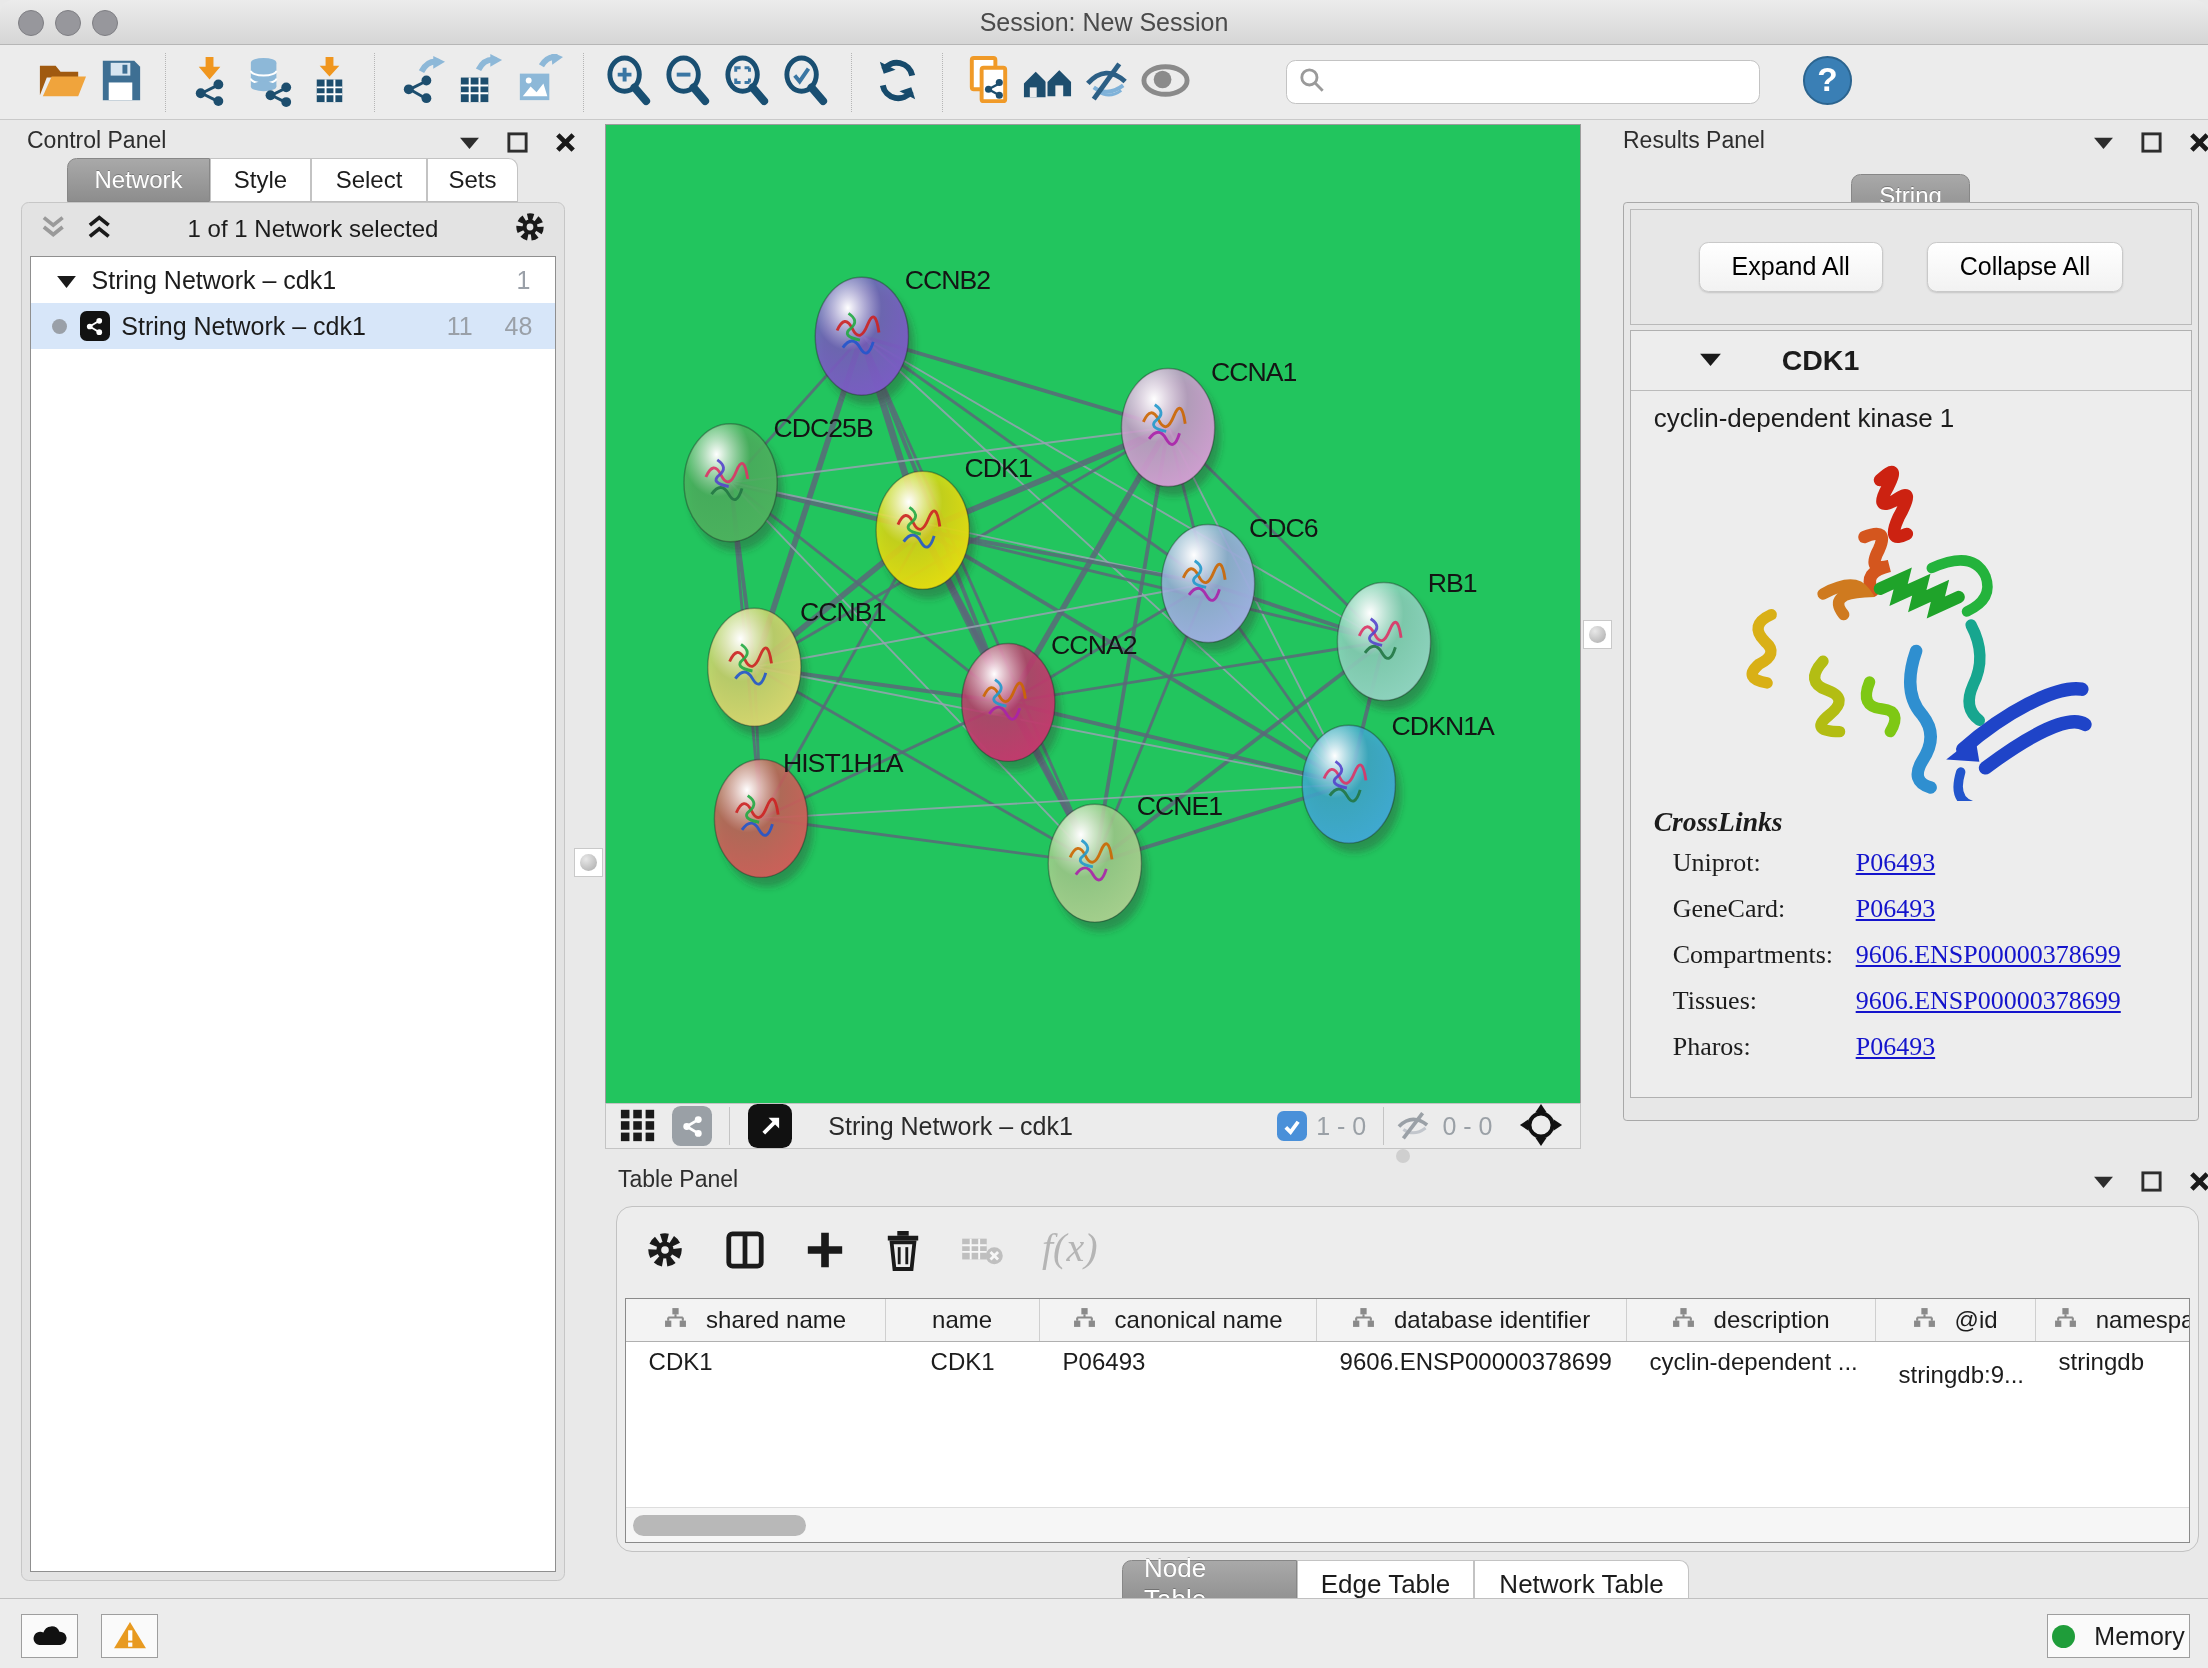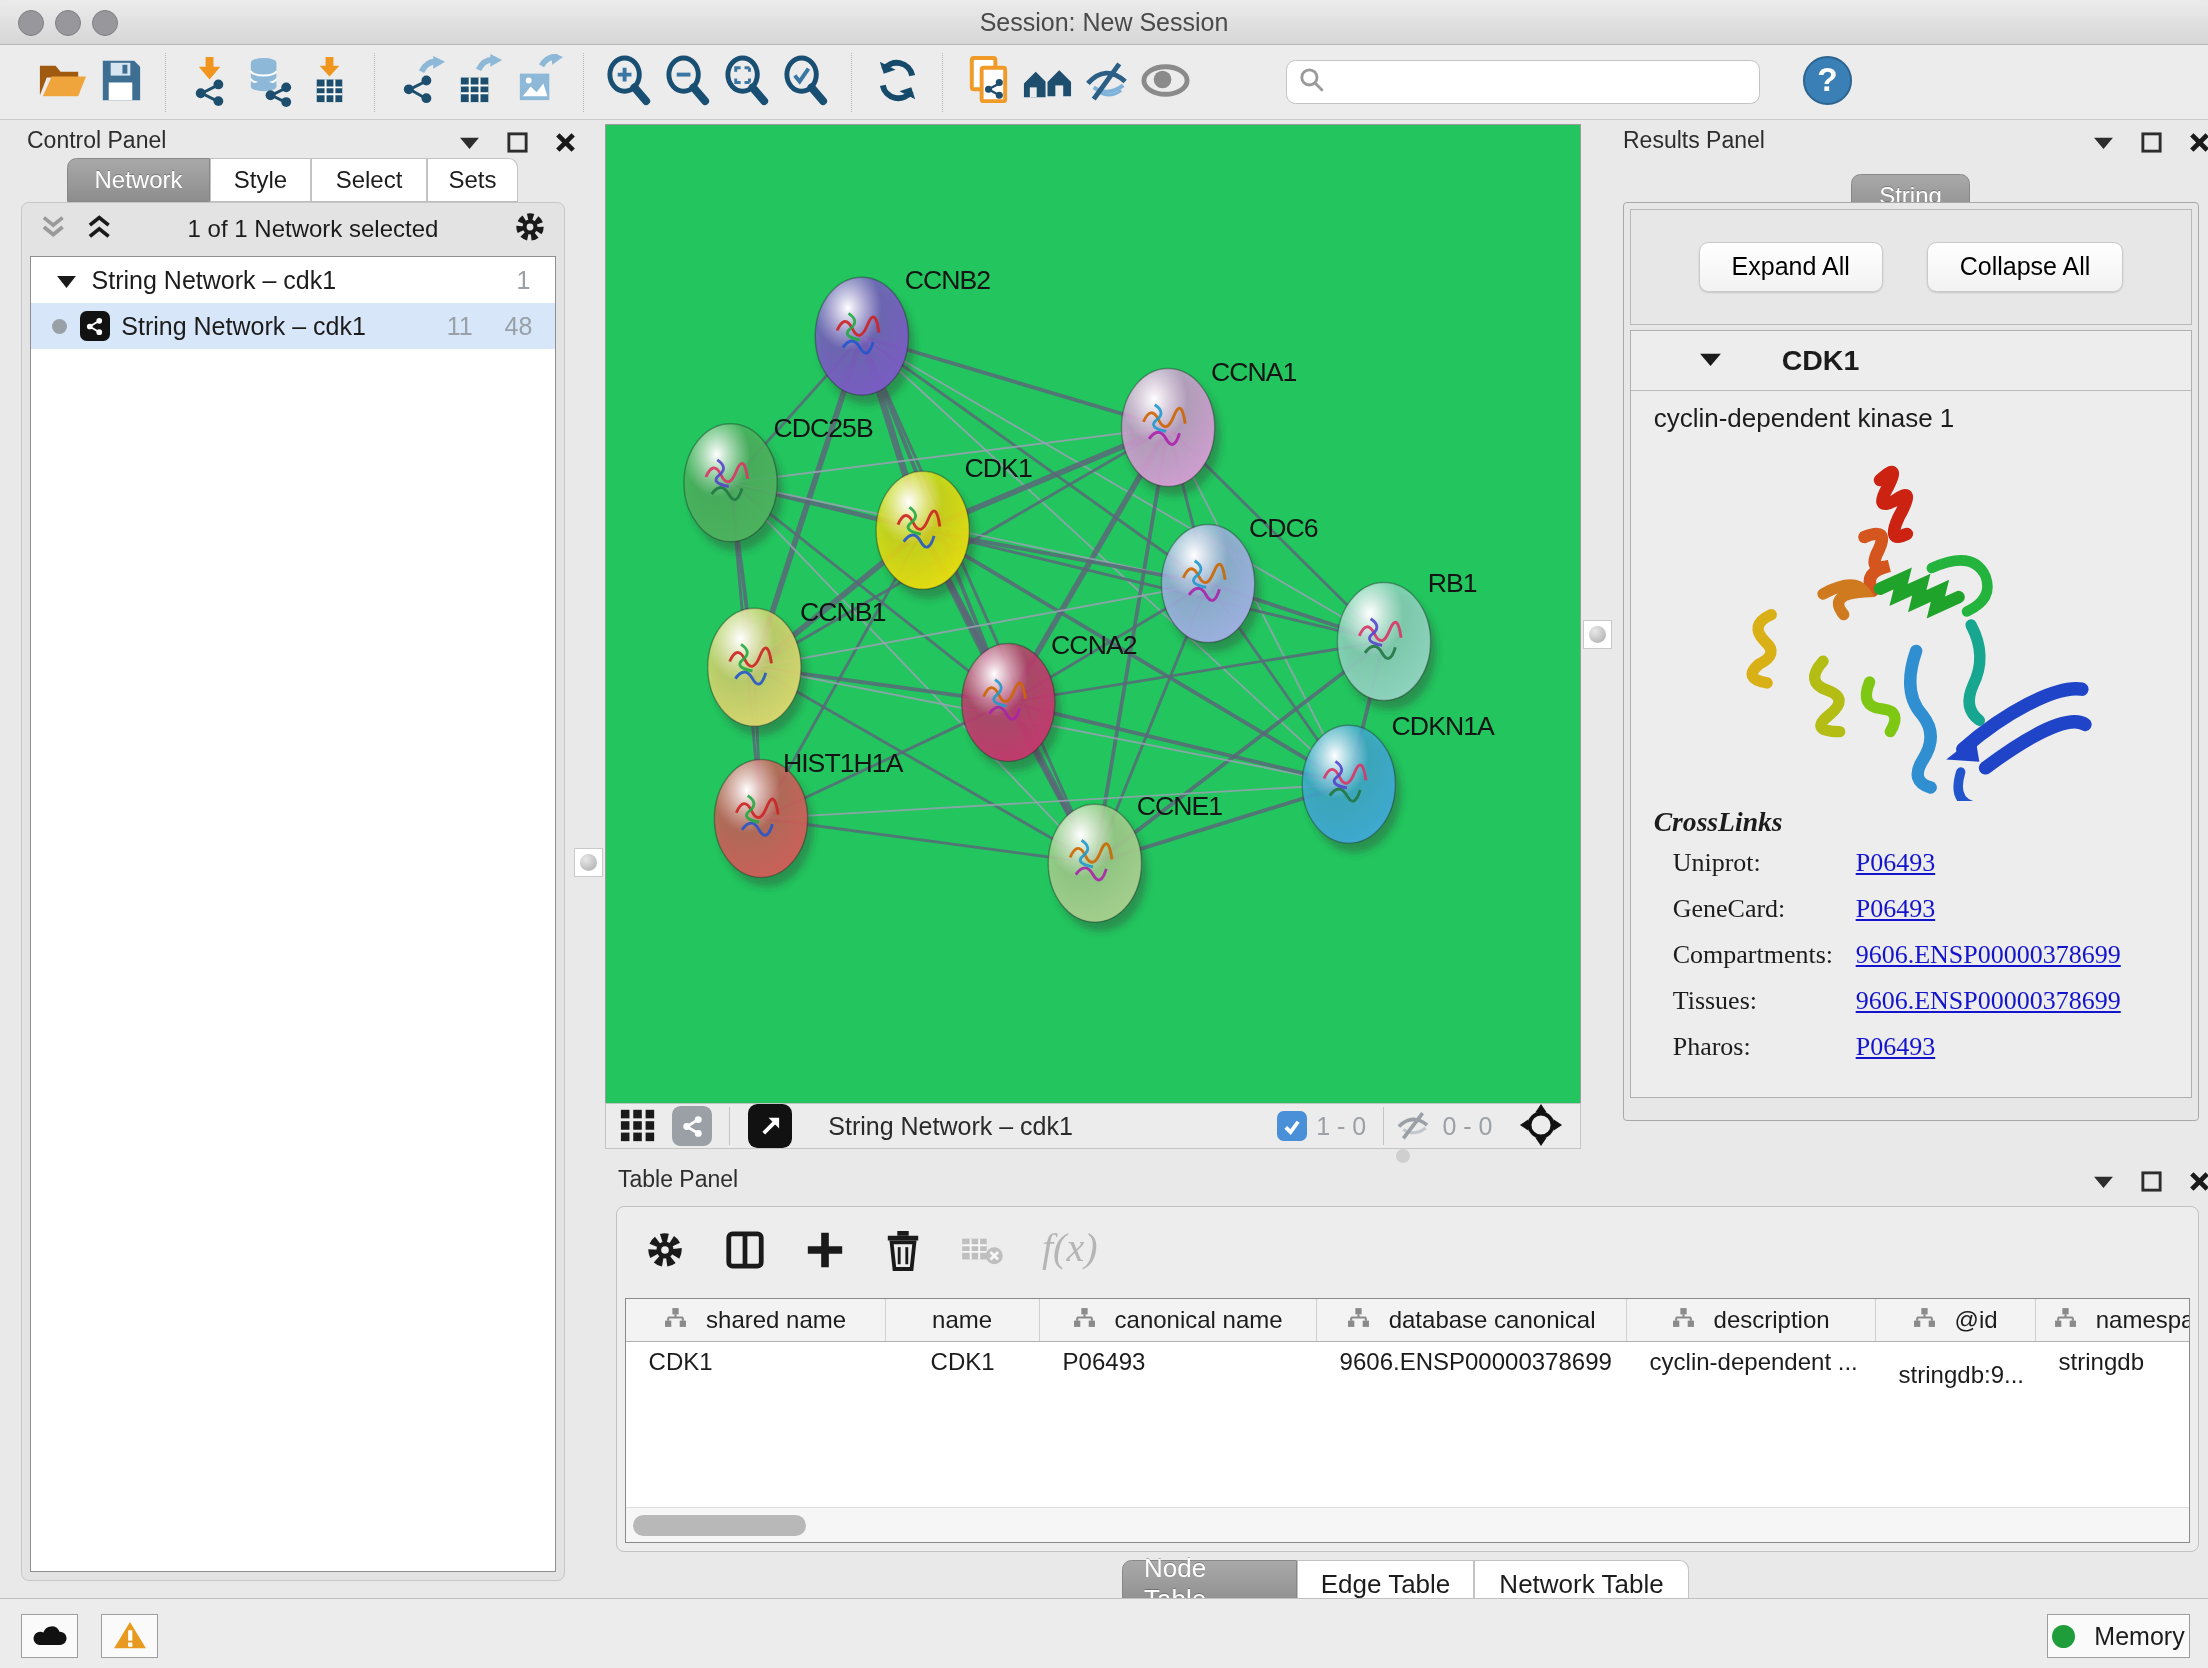--- a/index.html
+++ b/index.html
@@ -62,21 +62,21 @@
   #rp-gene{font-size:28.5px;font-weight:bold;margin-left:59px;}
   #rp-desc{font-size:26px;padding:11.4px 23px 0 23px;}
   #protein-img{display:block;margin:15px auto 0 auto;}
   .xl{font-family:"Liberation Serif",serif;padding-left:42px;margin-top:5.7px;}
   .xl-title{font-size:27.6px;font-weight:bold;margin-bottom:9.5px;margin-left:-19px;font-style:italic;}
   .xl-row{display:flex;font-size:26px;margin-bottom:16px;}
   .xl-label{width:183px;flex:0 0 auto;}
   .xl-link{color:#1414cc;text-decoration:underline;}
   
   #tp-box{position:absolute;left:616px;top:1206px;width:1583px;height:346px;background:#ededed;
-    border:1px solid #c2c2c2;border-radius:8px;box-sizing:border-box;}
+    border:1px solid #c2c2c2;border-radius:16px;box-sizing:border-box;}
   #tp-toolbar{height:89px;display:flex;align-items:center;padding-left:27px;gap:38px;}
   #tp-table{position:absolute;left:7.6px;right:7.6px;top:91px;bottom:7.6px;background:#fff;
     border:1.9px solid #8a8a8a;overflow:hidden;}
   #tp-hrow{display:flex;height:42px;background:#f3f3f3;border-bottom:1px solid #b0b0b0;}
   .hcell{display:flex;align-items:center;justify-content:center;gap:19px;font-size:24px;
     border-right:1px solid #cfcfcf;box-sizing:border-box;flex:0 0 auto;}
   #tp-drow{display:flex;height:40px;align-items:center;font-size:24px;}
   .dcell{box-sizing:border-box;padding-left:23px;white-space:nowrap;overflow:hidden;flex:0 0 auto;}
   #tp-scroll{position:absolute;left:0;right:0;bottom:0;height:34px;background:#f6f6f6;border-top:1px solid #ddd;}
   #tp-thumb{position:absolute;left:7.6px;top:6.7px;width:173px;height:21px;border-radius:10.5px;background:#b8b8b8;}
@@ -713,21 +713,21 @@
             </svg></span>
           <span>canonical name</span>
         </div>
         <div class="hcell" style="width: 310px;">
           <span><svg width="23" height="23" viewBox="0 0 22 22">
               <rect x="8" y="2" width="6" height="6" fill="#8a8a8a"></rect>
               <path d="M11 8 v3 M4 11 h14 M4 11 v3 M18 11 v3" stroke="#8a8a8a" stroke-width="2" fill="none"></path>
               <rect x="1" y="14" width="6" height="6" fill="#8a8a8a"></rect>
               <rect x="15" y="14" width="6" height="6" fill="#8a8a8a"></rect>
             </svg></span>
-          <span>database canonical</span>
+          <span>database identifier</span>
         </div>
         <div class="hcell" style="width: 249px;">
           <span><svg width="23" height="23" viewBox="0 0 22 22">
               <rect x="8" y="2" width="6" height="6" fill="#8a8a8a"></rect>
               <path d="M11 8 v3 M4 11 h14 M4 11 v3 M18 11 v3" stroke="#8a8a8a" stroke-width="2" fill="none"></path>
               <rect x="1" y="14" width="6" height="6" fill="#8a8a8a"></rect>
               <rect x="15" y="14" width="6" height="6" fill="#8a8a8a"></rect>
             </svg></span>
           <span>description</span>
         </div>

